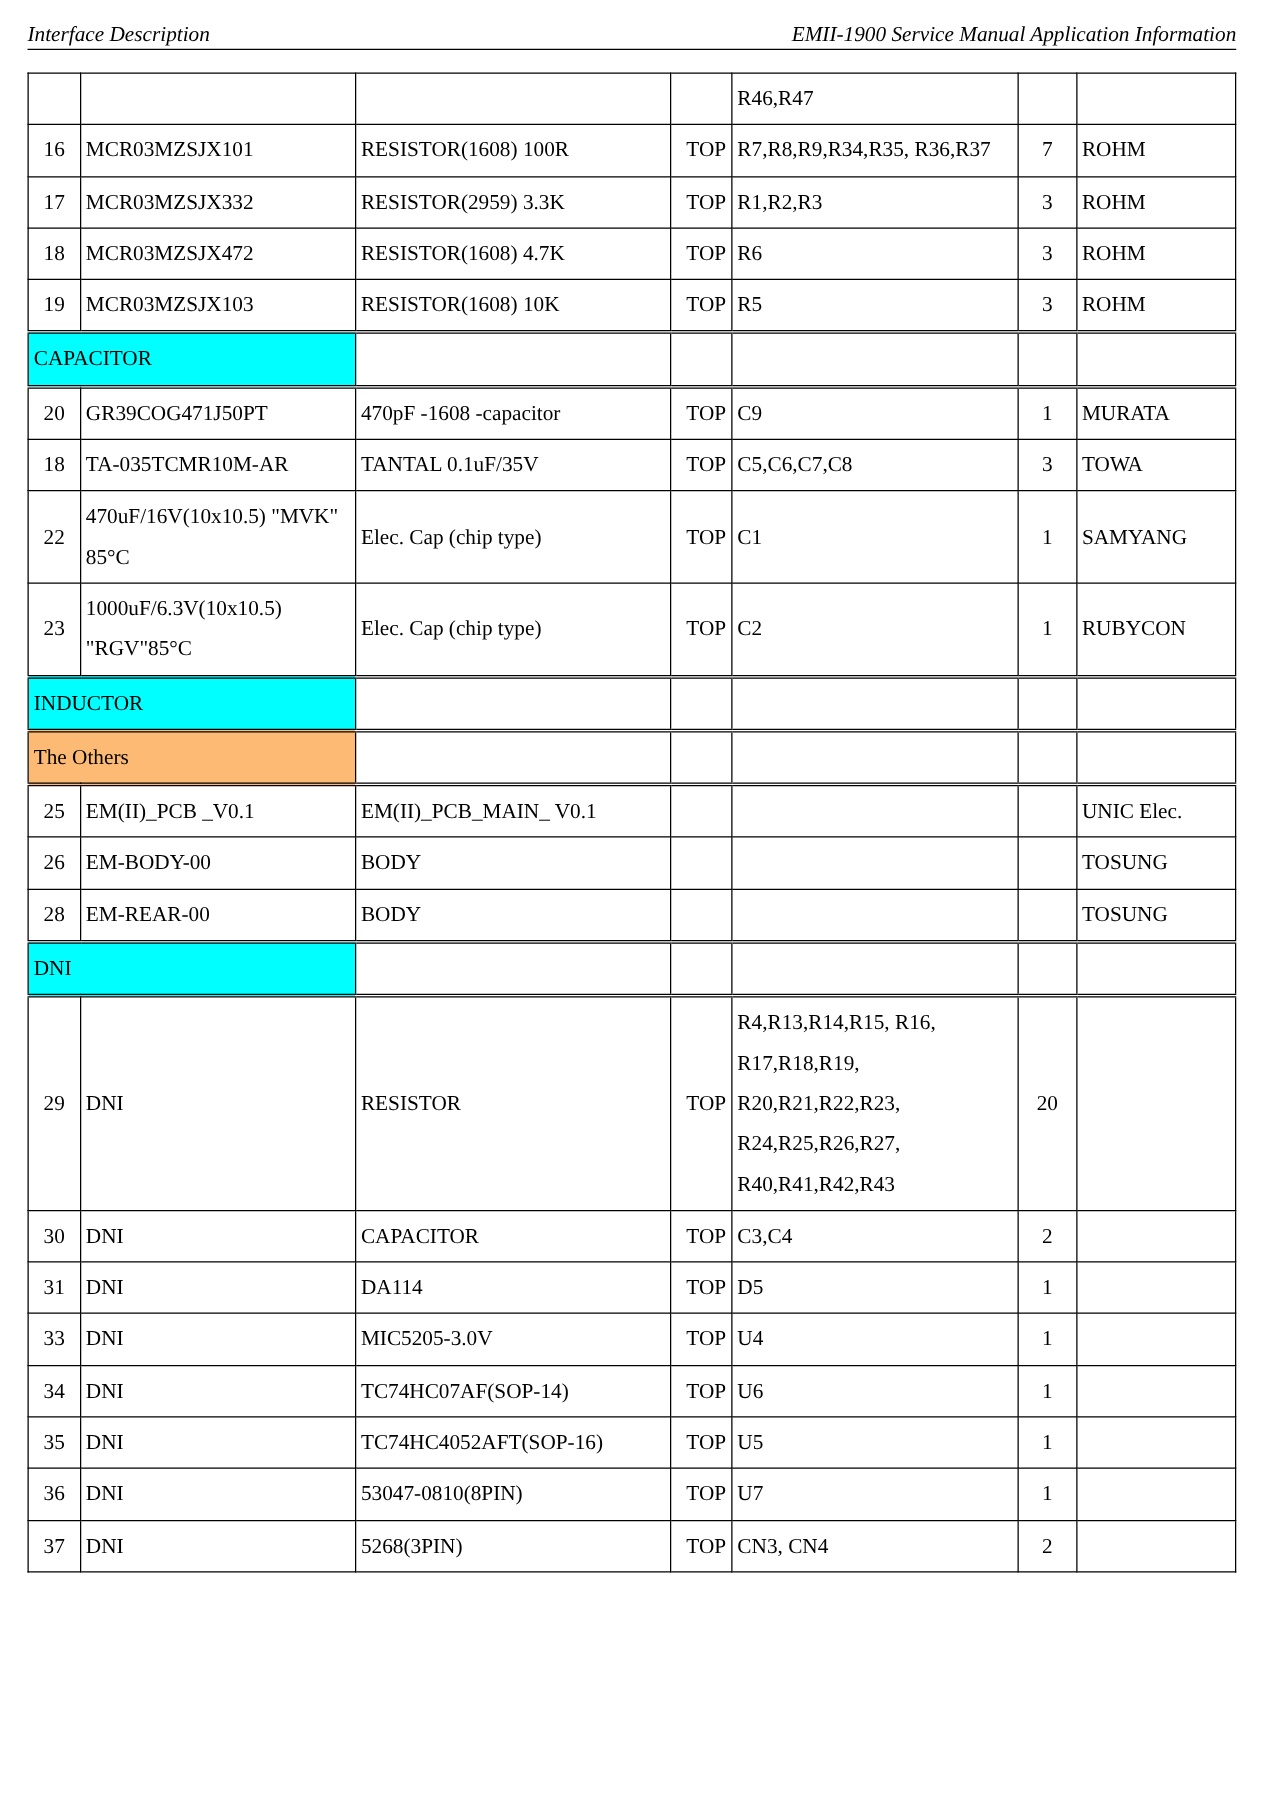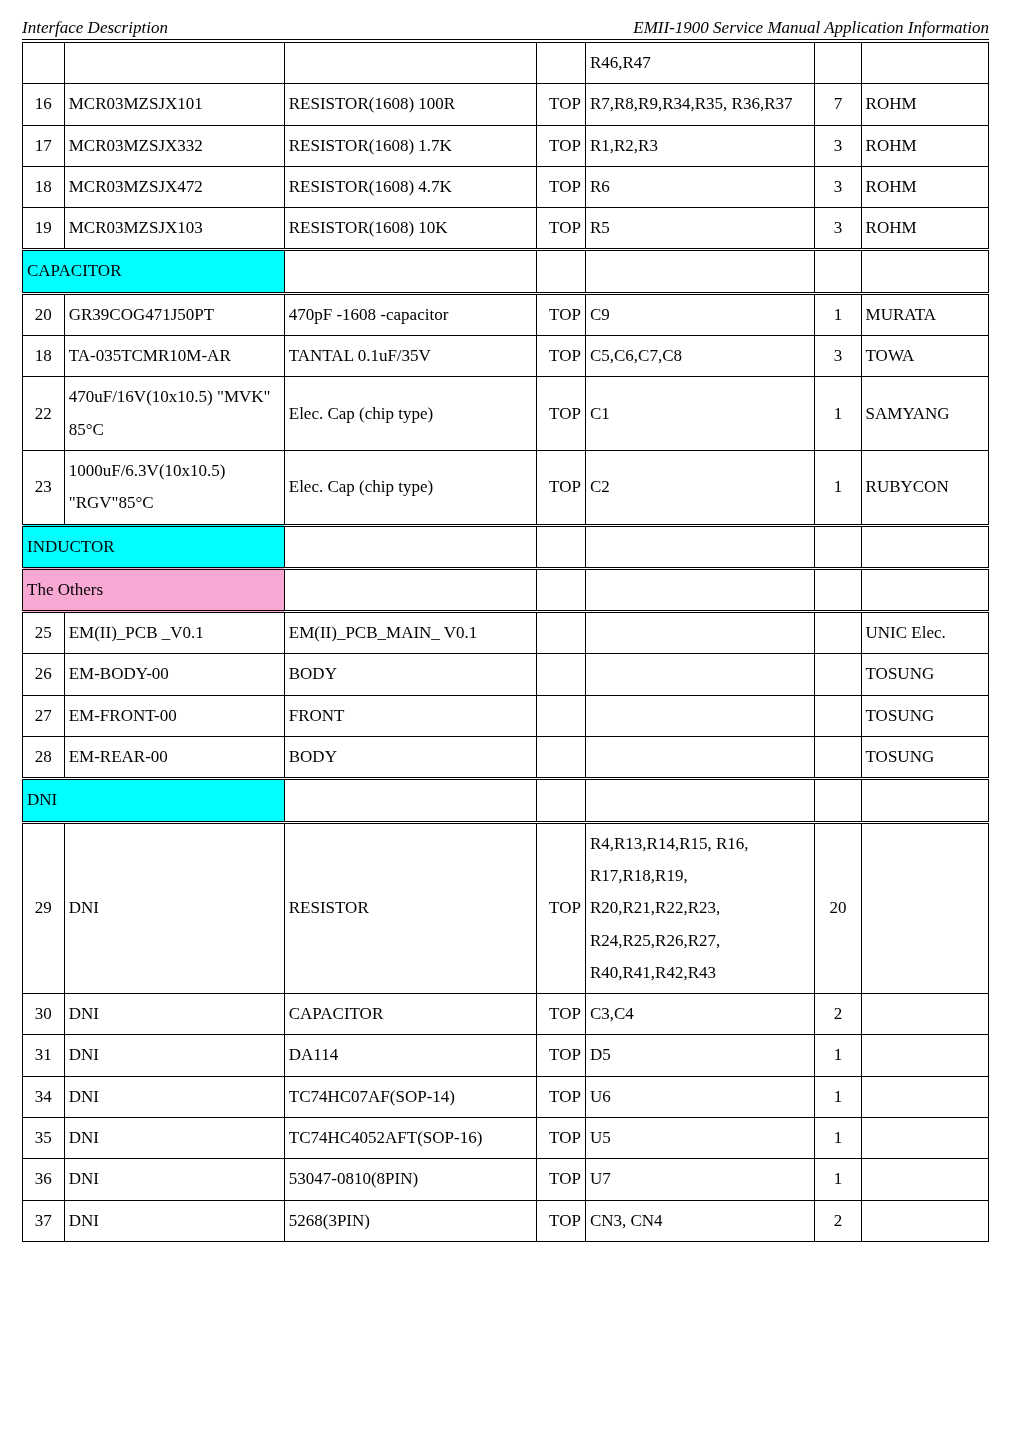--- a/index.html
+++ b/index.html
@@ -9,21 +9,21 @@
     padding: 18px 22px;
     color: #000;
     width: 1011px;
     box-sizing: border-box;
   }
   .header {
     display: flex;
     justify-content: space-between;
     font-style: italic;
     border-bottom: 1.5px solid #000;
-    margin-bottom: 2px;
+    margin-bottom: 18px;
     padding-bottom: 1px;
   }
   table {
     border-collapse: collapse;
     width: 100%;
     table-layout: fixed;
   }
   td {
     border: 1px solid #000;
     padding: 4px 4px;
@@ -84,21 +84,21 @@
         <td class="col-pn">MCR03MZSJX101</td>
         <td class="col-desc">RESISTOR(1608) 100R</td>
         <td class="col-loc">TOP</td>
         <td class="col-ref">R7,R8,R9,R34,R35, R36,R37</td>
         <td class="col-qty">7</td>
         <td class="col-mfr">ROHM</td>
       </tr>
       <tr>
         <td class="col-no">17</td>
         <td class="col-pn">MCR03MZSJX332</td>
-        <td class="col-desc">RESISTOR(1608) 1.7K</td>
+        <td class="col-desc">RESISTOR(2959) 3.3K</td>
         <td class="col-loc">TOP</td>
         <td class="col-ref">R1,R2,R3</td>
         <td class="col-qty">3</td>
         <td class="col-mfr">ROHM</td>
       </tr>
       <tr>
         <td class="col-no">18</td>
         <td class="col-pn">MCR03MZSJX472</td>
         <td class="col-desc">RESISTOR(1608) 4.7K</td>
         <td class="col-loc">TOP</td>
@@ -161,21 +161,21 @@
       </tr>
       <tr class="double-top double-bottom section">
         <td colspan="2" style="background: rgb(0, 255, 255); text-align: left;"><span>INDUCTOR</span></td>
         <td class="col-desc"></td>
         <td class="col-loc"></td>
         <td class="col-ref"></td>
         <td class="col-qty"></td>
         <td class="col-mfr"></td>
       </tr>
       <tr class="double-top double-bottom section">
-        <td colspan="2" style="background: #f9a8d4; text-align: left;"><span>The Others</span></td>
+        <td colspan="2" style="background: #fdba74; text-align: left;"><span>The Others</span></td>
         <td class="col-desc"></td>
         <td class="col-loc"></td>
         <td class="col-ref"></td>
         <td class="col-qty"></td>
         <td class="col-mfr"></td>
       </tr>
       <tr class="double-top">
         <td class="col-no">25</td>
         <td class="col-pn">EM(II)_PCB _V0.1</td>
         <td class="col-desc">EM(II)_PCB_MAIN_ V0.1</td>
@@ -186,29 +186,20 @@
       </tr>
       <tr>
         <td class="col-no">26</td>
         <td class="col-pn">EM-BODY-00</td>
         <td class="col-desc">BODY</td>
         <td class="col-loc"></td>
         <td class="col-ref"></td>
         <td class="col-qty"></td>
         <td class="col-mfr">TOSUNG</td>
       </tr>
-      <tr>
-        <td class="col-no">27</td>
-        <td class="col-pn">EM-FRONT-00</td>
-        <td class="col-desc">FRONT</td>
-        <td class="col-loc"></td>
-        <td class="col-ref"></td>
-        <td class="col-qty"></td>
-        <td class="col-mfr">TOSUNG</td>
-      </tr>
       <tr class="double-bottom">
         <td class="col-no">28</td>
         <td class="col-pn">EM-REAR-00</td>
         <td class="col-desc">BODY</td>
         <td class="col-loc"></td>
         <td class="col-ref"></td>
         <td class="col-qty"></td>
         <td class="col-mfr">TOSUNG</td>
       </tr>
       <tr class="double-top double-bottom section">
@@ -240,20 +231,29 @@
       <tr>
         <td class="col-no">31</td>
         <td class="col-pn">DNI</td>
         <td class="col-desc">DA114</td>
         <td class="col-loc">TOP</td>
         <td class="col-ref">D5</td>
         <td class="col-qty">1</td>
         <td class="col-mfr"></td>
       </tr>
       <tr>
+        <td class="col-no">33</td>
+        <td class="col-pn">DNI</td>
+        <td class="col-desc">MIC5205-3.0V</td>
+        <td class="col-loc">TOP</td>
+        <td class="col-ref">U4</td>
+        <td class="col-qty">1</td>
+        <td class="col-mfr"></td>
+      </tr>
+      <tr>
         <td class="col-no">34</td>
         <td class="col-pn">DNI</td>
         <td class="col-desc">TC74HC07AF(SOP-14)</td>
         <td class="col-loc">TOP</td>
         <td class="col-ref">U6</td>
         <td class="col-qty">1</td>
         <td class="col-mfr"></td>
       </tr>
       <tr>
         <td class="col-no">35</td>

